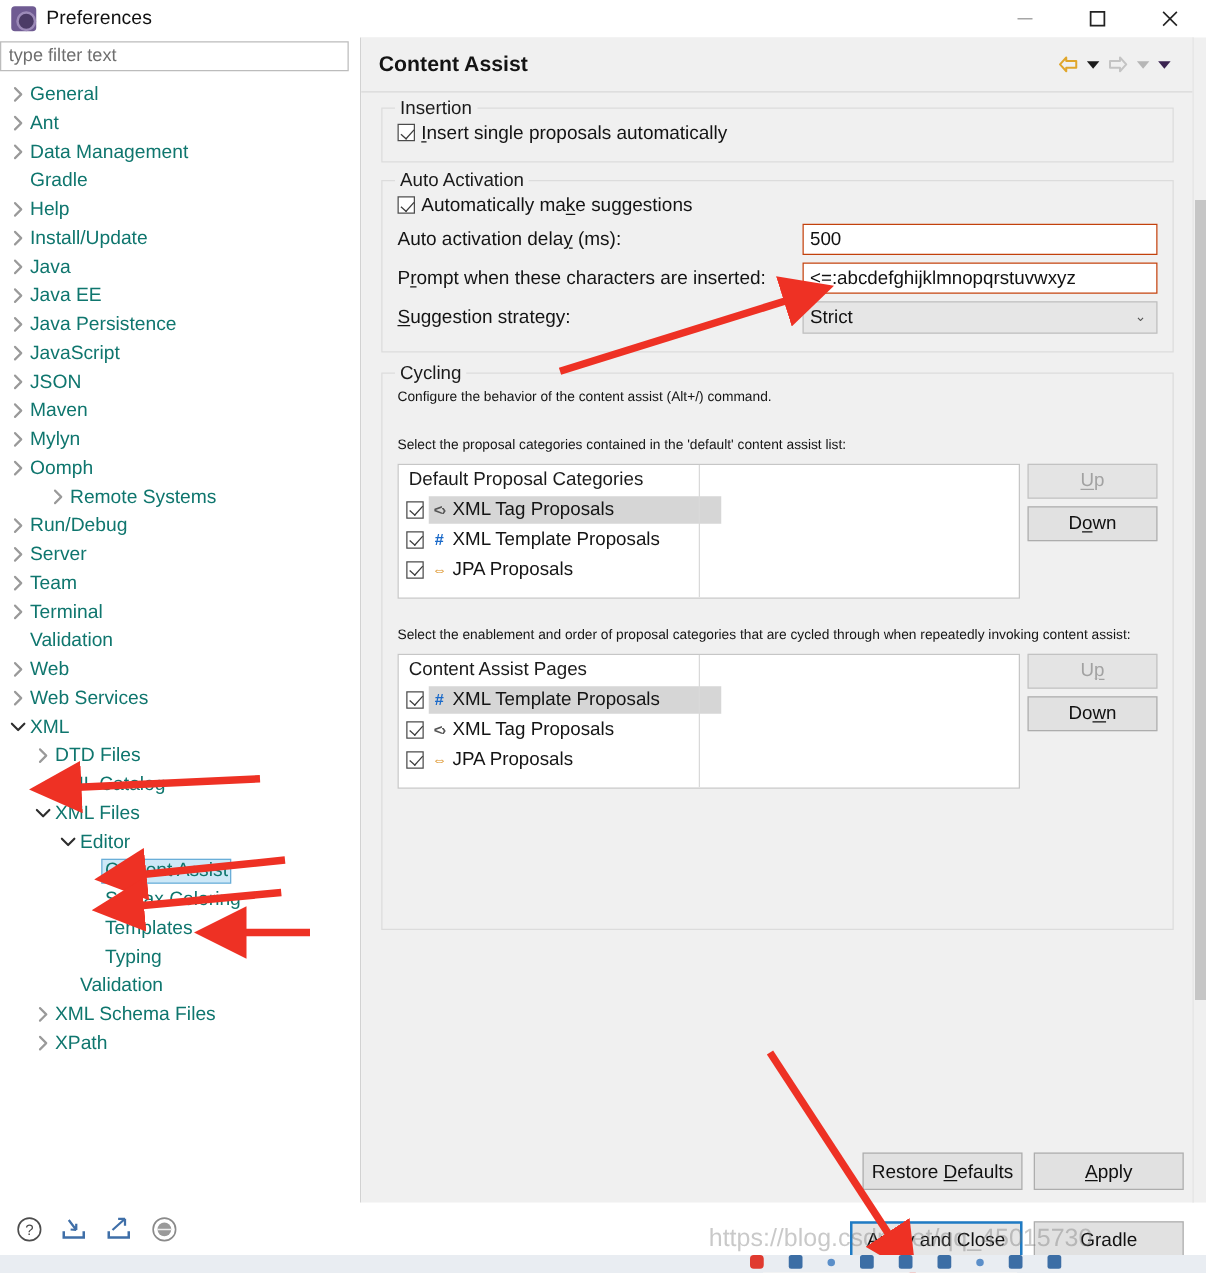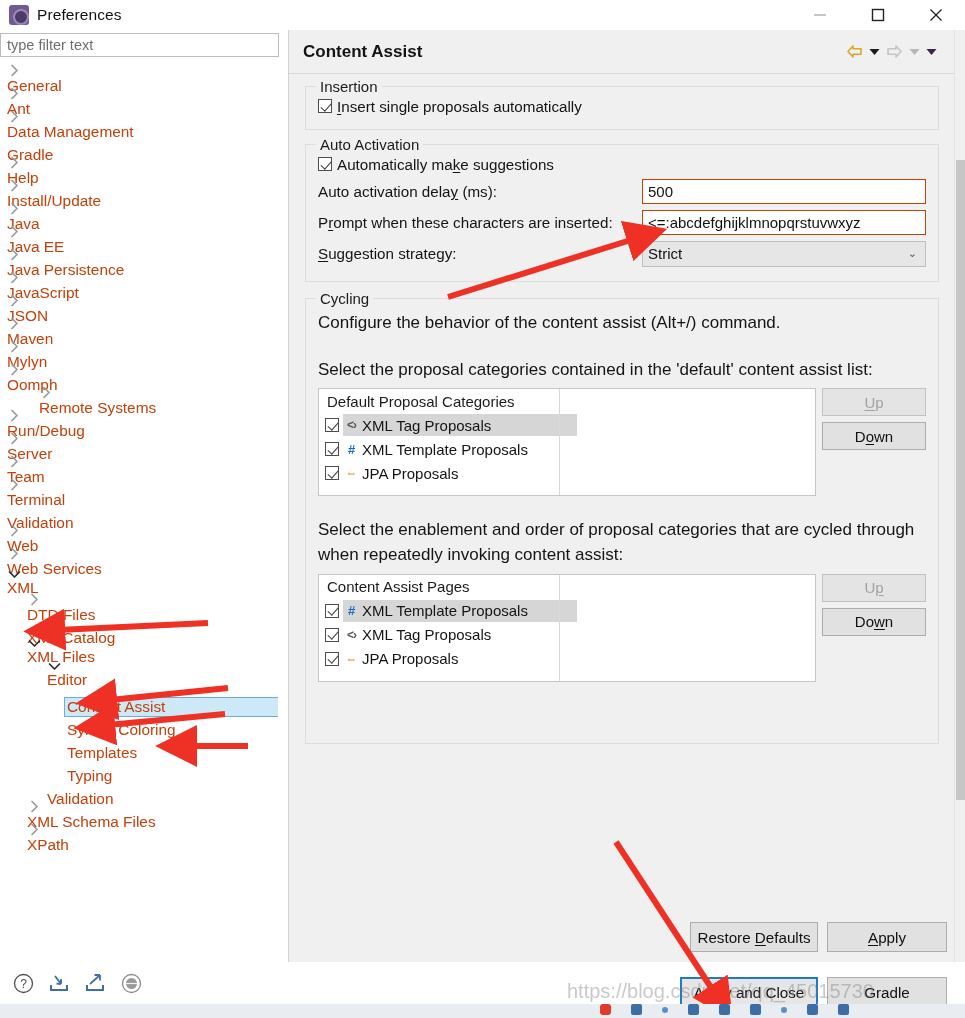--- a/index.html
+++ b/index.html
@@ -56,24 +56,23 @@
     font-family: "Liberation Sans", sans-serif;
     outline: none; border-radius: 0;
   }
   .filter-input::placeholder { color: #6e6e6e; opacity: 1; }
 
   .tree {
     position: absolute; left: 0; top: 64px; width: 278px; height: 890px;
     background: #ffffff; overflow: hidden;
   }
   .tree-row {
-    height: 23px; display: flex; 
-    font-size: 15.4px; color: #c2410c; white-space: nowrap;
+    height: 23px; display: flex; align-items: center;
+    font-size: 15.4px; color: #0f766e; white-space: nowrap;
     padding-left: 6px;
-    flex-direction: column;
   }
   .tree-row .arrow {
     width: 17px; flex: none; color: #8e8e8e;
     display: flex; align-items: center; justify-content: center;
   }
   .tree-row .arrow svg { display: block; }
   .tree-row .arrow.none { visibility: hidden; }
   .tree-label { padding-left: 1px; }
   .tree-row.selected .tree-label {
     background: #cde8f7; border: 1px solid #6aaed8;
@@ -137,21 +136,21 @@
     font-family: "Liberation Sans", sans-serif; font-size: 15px;
     padding: 0 5px; color: #111; outline: none;
   }
   .field-select {
     width: 306px; height: 26px; border: 1px solid #bfbfbf; background: #e6e6e6;
     font-size: 15px; color: #111; display: flex; align-items: center;
     padding: 0 5px; position: relative;
   }
   .field-select .caret { position: absolute; right: 8px; color: #555; font-size: 11px; }
 
-  .para { font-size: 17px; color: #141414; margin: 4px 0 0 0; line-height: 1.45; }
+  .para { font-size: 11px; color: #141414; margin: 4px 0 0 0; line-height: 1.45; }
   .para.spaced { margin-top: 22px; }
 
   
   .list-block { display: flex; margin-top: 6px; }
   .listbox {
     width: 514px; height: 108px; border: 1px solid #c6c6c6; background: #ffffff;
     position: relative; overflow: hidden;
   }
   .listbox .col-sep {
     position: absolute; left: 240px; top: 0; bottom: 0; width: 1px; background: #d9d9d9;

